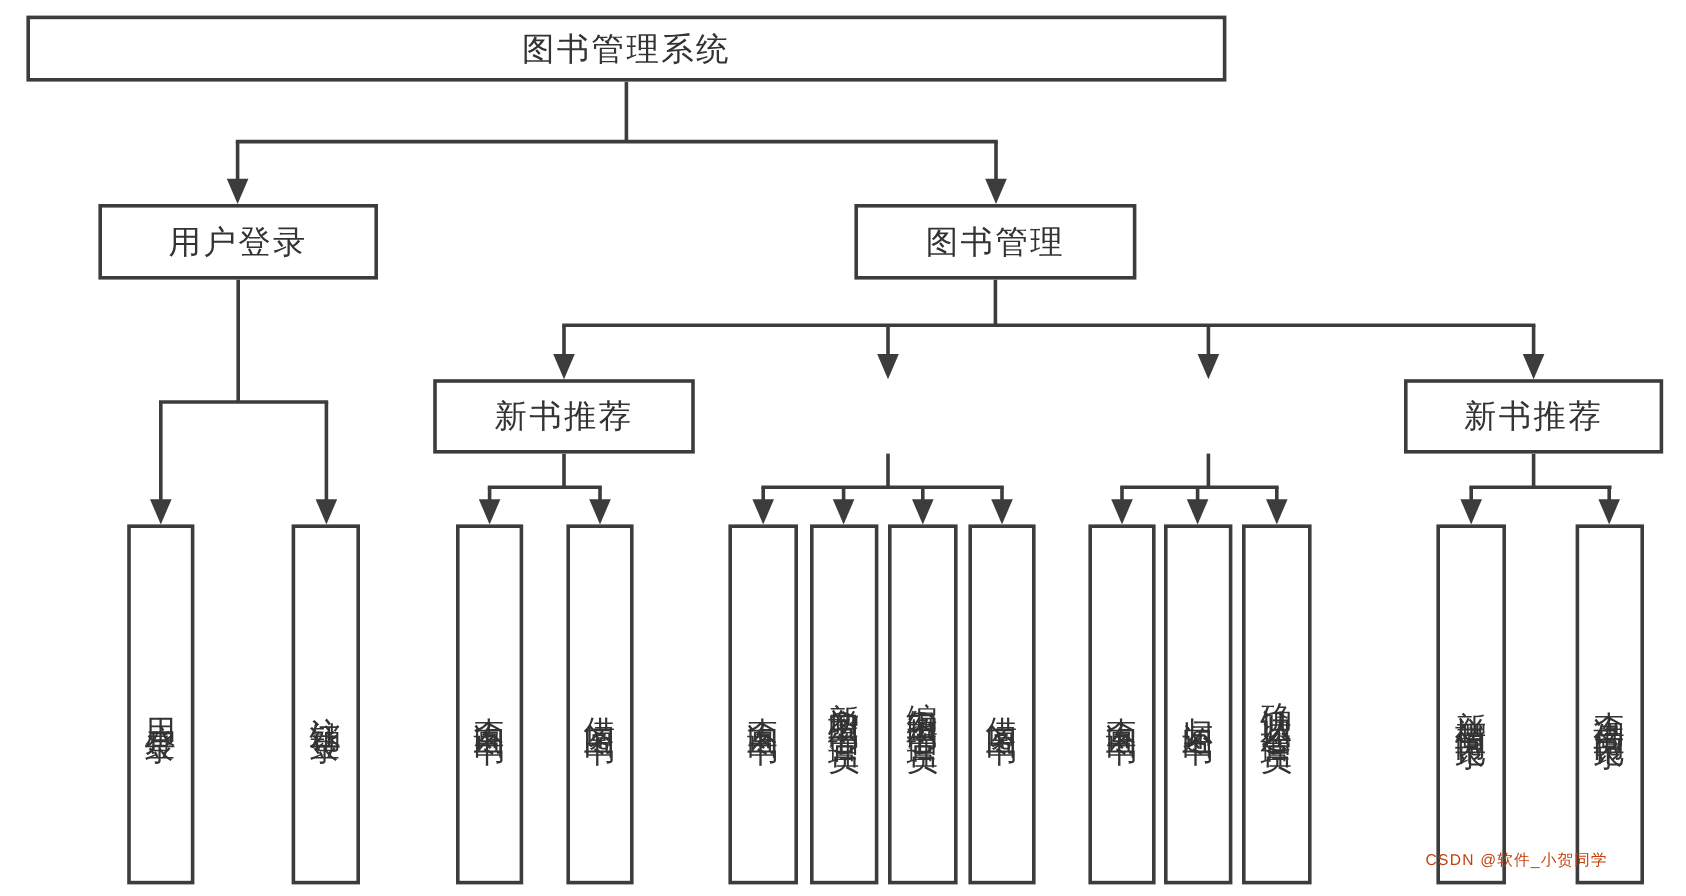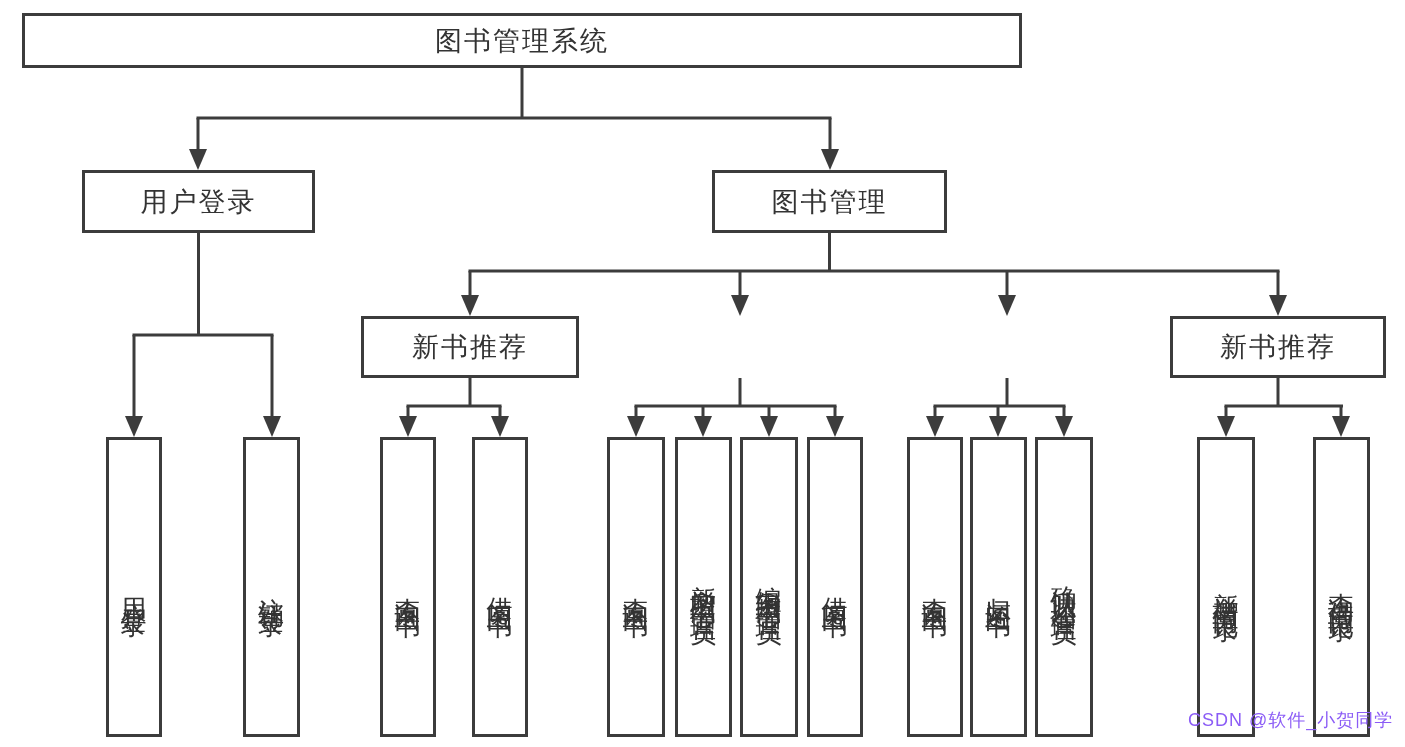--- a/index.html
+++ b/index.html
@@ -37,23 +37,23 @@
   .v-label {
     writing-mode: vertical-lr;
     font-size: 26px;
     letter-spacing: 5px;
     line-height: 1;
   }
   .watermark {
     position: absolute;
     left: 1188px;
     top: 708px;
-    font-size: 18px;
+    font-size: 13px;
     letter-spacing: 1px;
-    color: #8b5cf6;
+    color: #c2410c;
     z-index: 3;
     white-space: nowrap;
   }
 </style>
 </head>
 <body>
 
 <div class="canvas">
 
   <svg class="connectors" viewBox="0 0 1405 747" xmlns="http://www.w3.org/2000/svg">

